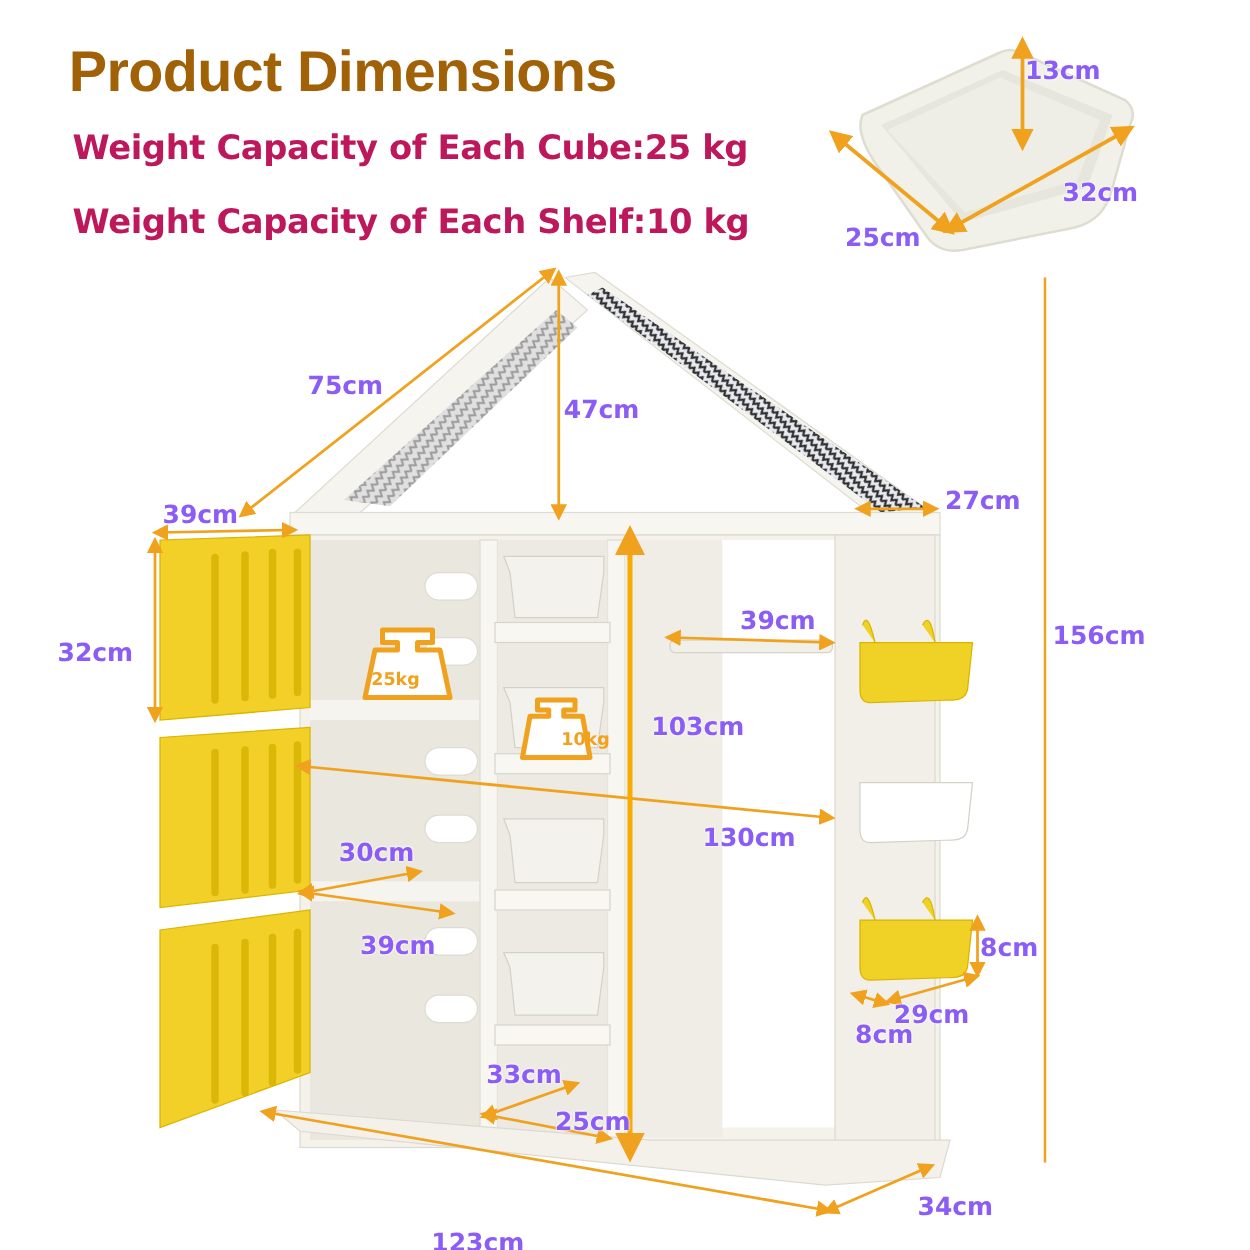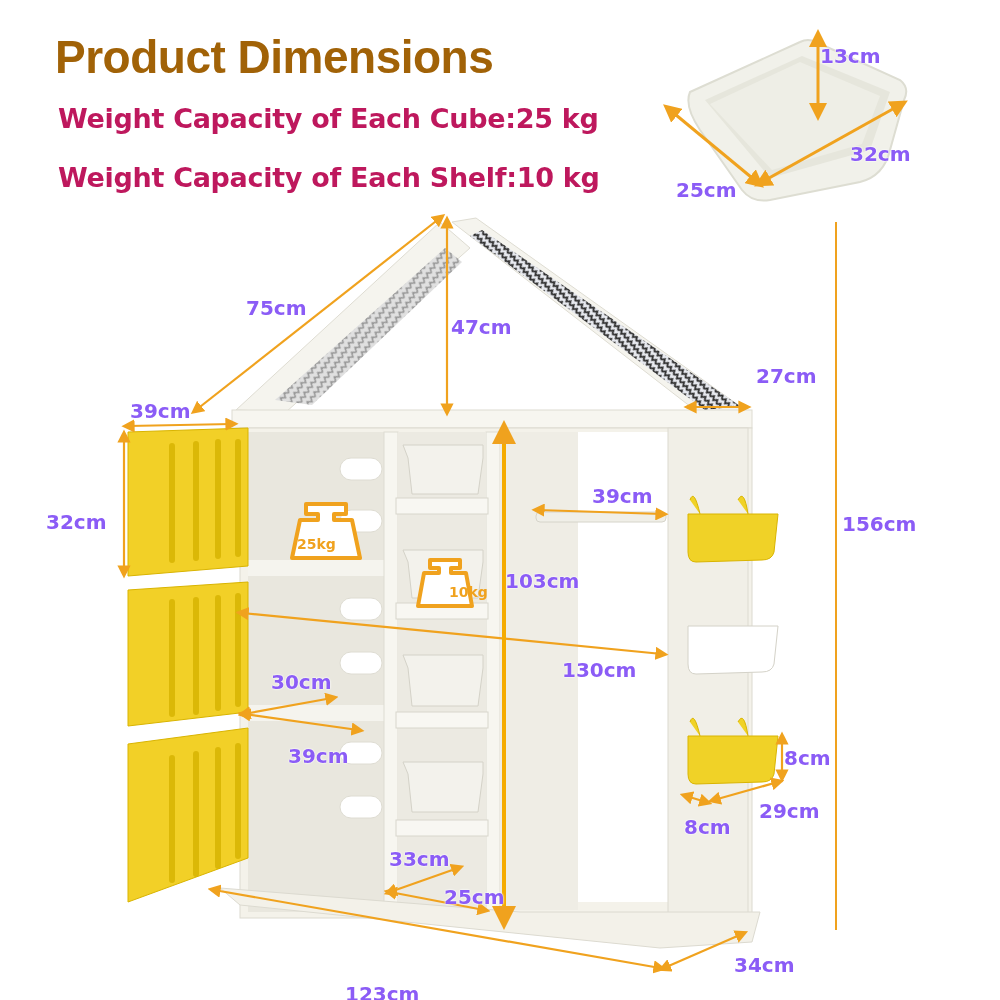--- a/index.html
+++ b/index.html
@@ -148,32 +148,32 @@
   </g>
   <line x1="504" y1="432" x2="504" y2="918" stroke="#f5ab00" stroke-width="4" marker-start="url(#arr)" marker-end="url(#arr)"></line>
 </svg>
 
 <div class="dim" style="left:820px;top:44px;">13cm</div>
 <div class="dim" style="left:850px;top:142px;">32cm</div>
 <div class="dim" style="left:676px;top:178px;">25cm</div>
 
 <div class="dim" style="left:246px;top:296px;">75cm</div>
 <div class="dim" style="left:451px;top:315px;text-align:right;">47cm</div>
-<div class="dim" style="left:756px;top:364px;">27cm</div>
+<div class="dim" style="left:756px;top:388px;">27cm</div>
 
 <div class="dim" style="left:130px;top:399px;">39cm</div>
 <div class="dim" style="left:46px;top:510px;">32cm</div>
 <div class="kg" style="left:297px;top:536px;">25kg</div>
 <div class="kg" style="left:423px;top:584px;margin-left:26px;">10kg</div>
-<div class="dim" style="left:505px;top:569px;">103cm</div>
+<div class="dim" style="left:521px;top:569px;">103cm</div>
 <div class="dim" style="left:592px;top:484px;">39cm</div>
 <div class="dim" style="left:533px;top:658px;margin-left:29px;">130cm</div>
 <div class="dim" style="left:271px;top:670px;text-align:center;">30cm</div>
 <div class="dim" style="left:288px;top:744px;">39cm</div>
 <div class="dim" style="left:389px;top:847px;">33cm</div>
 <div class="dim" style="left:444px;top:885px;">25cm</div>
 <div class="dim" style="left:345px;top:982px;">123cm</div>
 <div class="dim" style="left:734px;top:953px;">34cm</div>
-<div class="dim" style="left:842px;top:512px;">156cm</div>
+<div class="dim" style="left:842px;top:496px;">156cm</div>
 
 <div class="dim" style="left:784px;top:746px;">8cm</div>
-<div class="dim" style="left:759px;top:799px;">29cm</div>
+<div class="dim" style="left:715px;top:799px;">29cm</div>
 <div class="dim" style="left:684px;top:815px;">8cm</div>
 
 </body></html>

